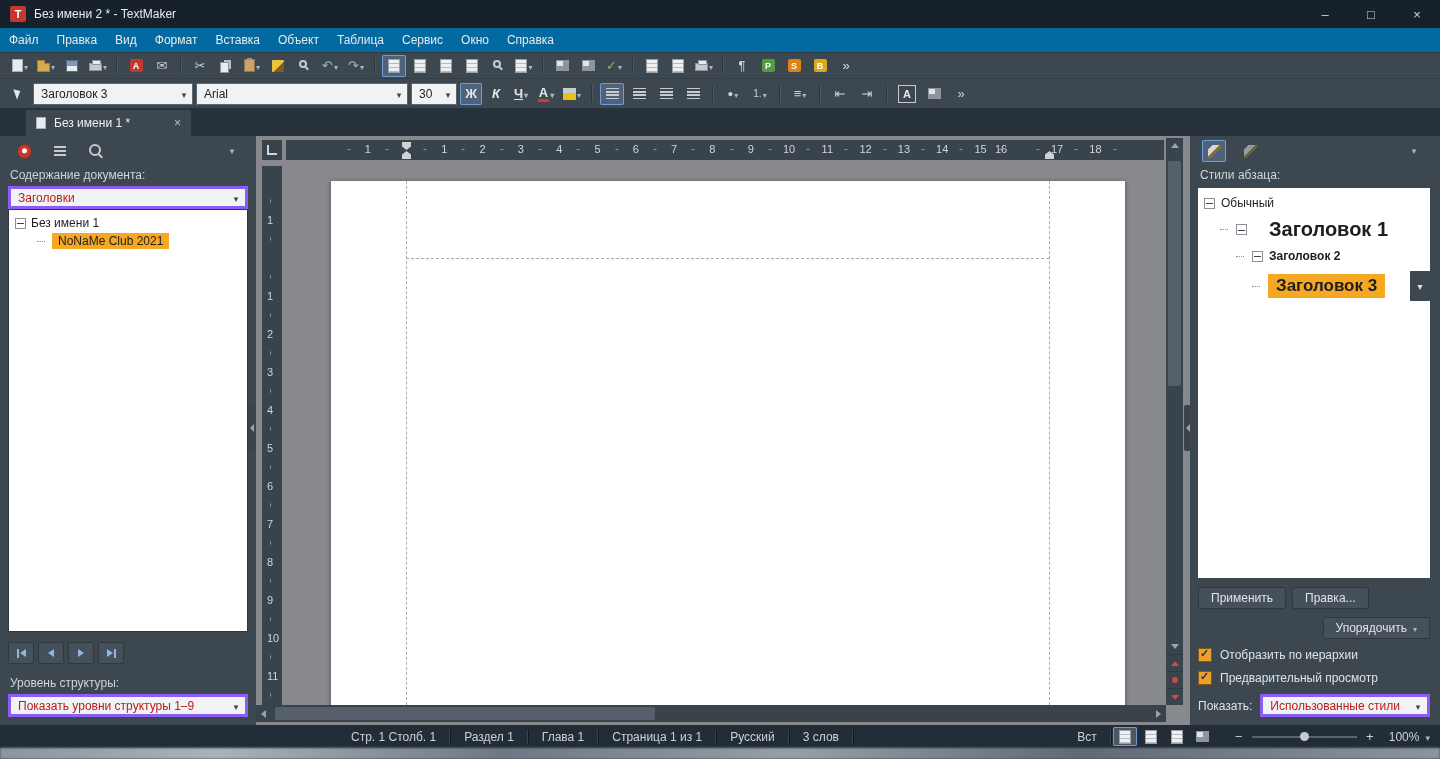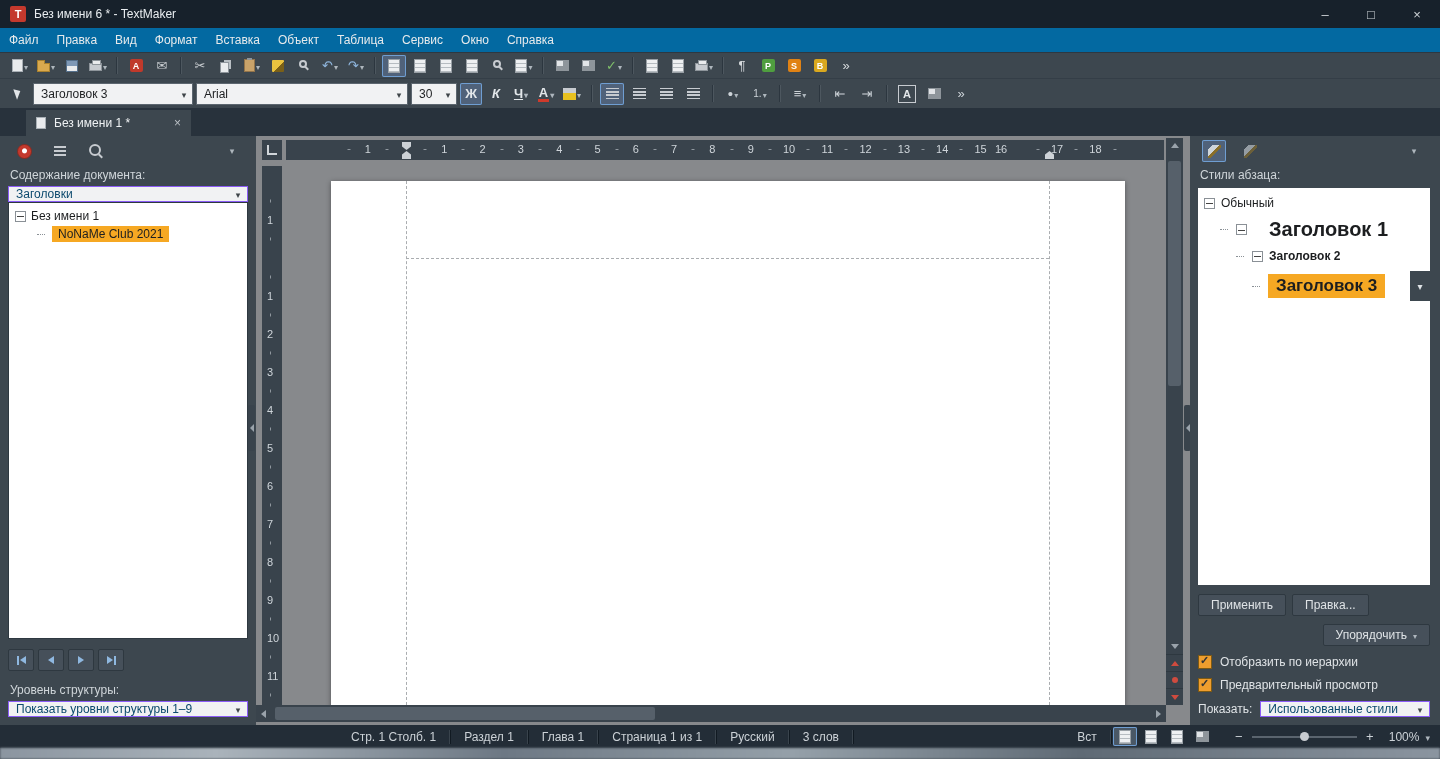--- a/index.html
+++ b/index.html
@@ -73,21 +73,21 @@
 
   
   .leftpanel{position:absolute;left:0;top:136px;width:256px;height:589px;background:#3d474f;
              display:flex;flex-direction:column;padding:0 8px;box-sizing:border-box}
   .ptools{height:30px;display:flex;align-items:center;gap:12px;padding:0 4px;flex:none}
   .ptools .sp{flex:1}
   .rdot{width:13px;height:13px;border-radius:50%;background:radial-gradient(circle at 50% 45%,#fff 0 2px,#c4392d 3px);border:1px solid #8d2a20}
   .hmb{width:12px;height:10px;background:repeating-linear-gradient(180deg,#c7cbd0 0 2px,transparent 2px 4px)}
   .brushsh{width:13px;height:13px;background:linear-gradient(135deg,transparent 0 3px,#cfd5da 3px 8px,#8a6f2a 8px 11px,transparent 11px)}
   .plabel{color:#cfd5d9;margin:2px 2px 4px;flex:none}
-  .pselect{height:16px;background:#f1f2f3;border:1px solid #8b5cf6;color:#0c4a6e;display:flex;align-items:center;
+  .pselect{height:23px;background:#f1f2f3;border:3px solid #8b5cf6;color:#b91c1c;display:flex;align-items:center;
            padding-left:7px;box-sizing:border-box;flex:none}
   .pselect .car{margin-left:auto;width:18px;text-align:center}
   .treebox{flex:1;background:#fff;border:1px solid #2e3840;color:#1c1e20;padding:4px 2px;overflow:hidden}
   .trow{display:flex;align-items:center;height:18px;gap:5px;padding-left:4px}
   .trow.child{padding-left:26px}
   .mbox{width:9px;height:9px;border:1px solid #8a9096;background:#fff;position:relative;flex:none}
   .mbox::after{content:"";position:absolute;left:1px;right:1px;top:50%;height:1px;background:#444}
   .conn{width:8px;border-top:1px dotted #8a9096;margin-right:2px;flex:none}
   .hlchild{background:#f6a823;color:#1c1e20;padding:1px 6px}
   .navrow{height:32px;display:flex;align-items:center;gap:4px;padding:5px 0;flex:none}
@@ -173,21 +173,21 @@
   .wall{position:absolute;left:0;top:748px;width:100%;height:11px;
         background:linear-gradient(90deg,#8b95a0,#aab3bb 15%,#6d7884 35%,#95a0a9 55%,#5f6a75 75%,#8b95a0);filter:blur(1px)}
 </style>
 </head>
 <body>
 
 <div id="app">
 
   <div class="titlebar">
     <span class="appicon">T</span>
-    <span class="wtitle">Без имени 6 * - TextMaker</span>
+    <span class="wtitle">Без имени 2 * - TextMaker</span>
     <span class="wctrl">
       <button class="wbtn">–</button>
       <button class="wbtn">□</button>
       <button class="wbtn">×</button>
     </span>
   </div>
 
   <div class="menubar">
       <div class="mitem">Файл</div>
       <div class="mitem">Правка</div>

